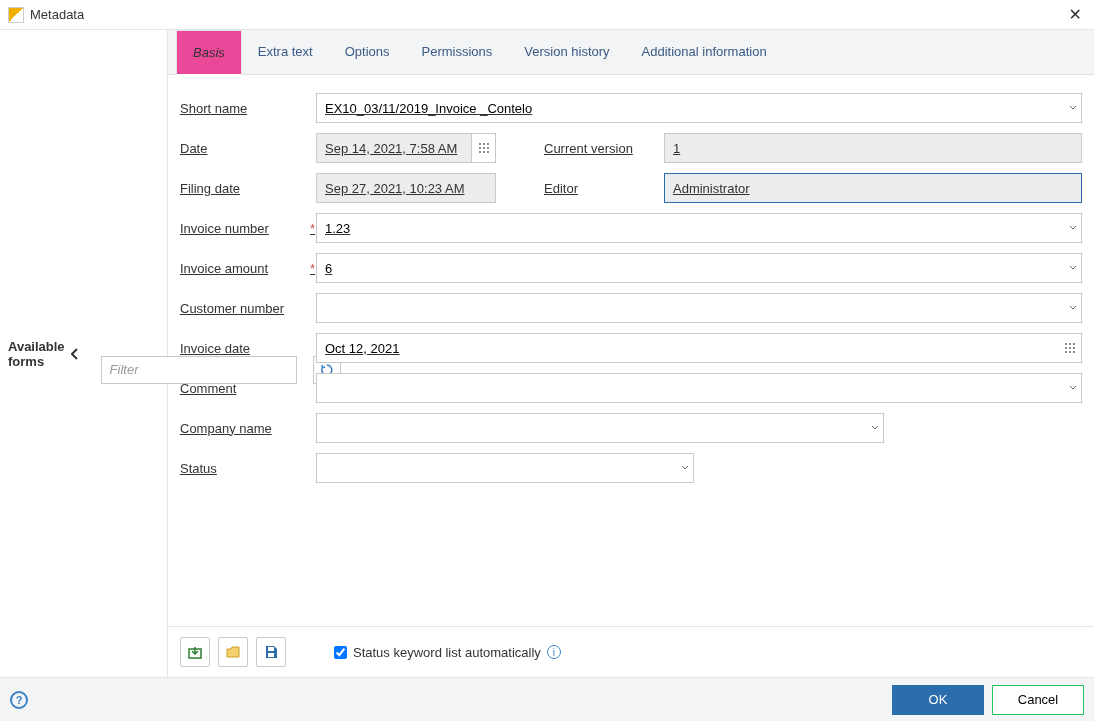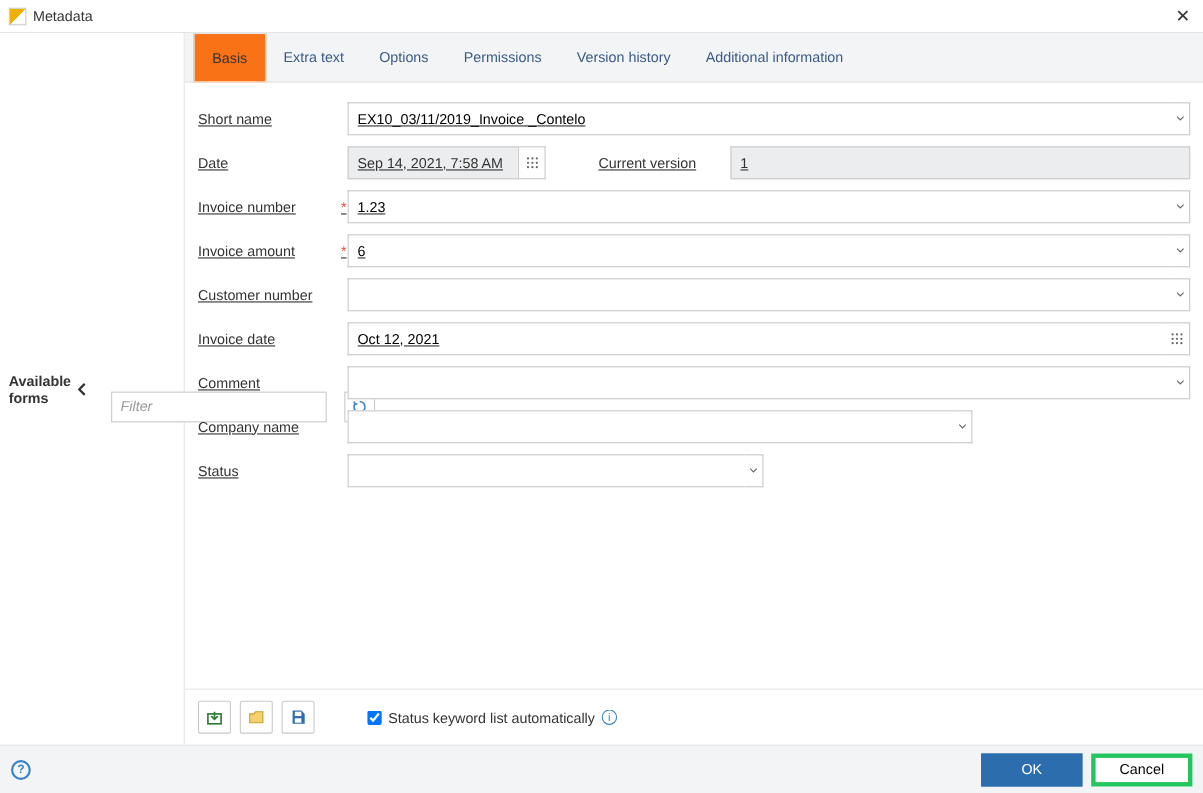--- a/index.html
+++ b/index.html
@@ -115,26 +115,27 @@
   background: #f3f4f6;
   border-bottom: 1px solid #e1e1e1;
   padding-left: 8px;
 }
 .tab {
   padding: 14px 16px;
   color: #3a5a85;
   cursor: pointer;
 }
 .tab.active {
-  background: #f97316;
+  background: #ec4899;
   color: #333;
   border: 1px solid #e1e1e1;
   border-bottom: 1px solid #fff;
   margin-bottom: -1px;
   border-top: 1px solid #e1e1e1;
+  font-style: italic;
 }
 .form-area {
   flex: 1;
   overflow-y: auto;
   padding: 18px 12px 0 12px;
   text-decoration: underline;
 }
 .form-row {
   display: flex;
   align-items: center;
@@ -246,21 +247,21 @@
   border: 2px solid #3b82c4;
   border-radius: 50%;
   display: flex; align-items: center; justify-content: center;
   font-size: 11px;
   cursor: pointer;
 }
 .footer-buttons { display: flex; gap: 8px; }
 .btn {
   height: 30px;
   min-width: 92px;
-  border: 4px solid #22c55e;
+  border: 1px solid #22c55e;
   background: #fff;
   cursor: pointer;
   font-size: 13px;
 }
 .btn.primary {
   background: #2b6dad;
   border-color: #2b6dad;
   color: #fff;
 }
 svg { display: block; }
@@ -382,20 +383,33 @@
               </svg>
             </div>
           </div>
           <div style="display:flex; flex:1; align-items:center;">
             <div class="col-label">Current version</div>
             <input class="readonly-field" readonly="" style="flex: 1 1 0%;" value="1">
           </div>
         </div>
       </div>
 
+      <div class="form-row">
+        <div class="form-label">Filing date</div>
+        <div class="req"></div>
+        <div style="display:flex; flex:1; align-items:center; gap:48px;">
+          <div style="display:flex;">
+            <input class="readonly-field" style="width: 180px;" readonly="" value="Sep 27, 2021, 10:23 AM">
+          </div>
+          <div style="display:flex; flex:1; align-items:center;">
+            <div class="col-label">Editor</div>
+            <input class="readonly-field highlight-field" readonly="" style="flex: 1 1 0%;" value="Administrator">
+          </div>
+        </div>
+      </div>
 
       <div class="form-row">
         <div class="form-label">Invoice number</div>
         <div class="req">*</div>
         <div class="field-wrap with-caret">
           <input class="text-field" value="1.23" style="">
           <div class="drop-caret">
             <svg width="8" height="6" viewBox="0 0 8 6">
                 <path d="M1 1 L4 4 L7 1" stroke="#666" stroke-width="1" fill="none"></path>
               </svg>

